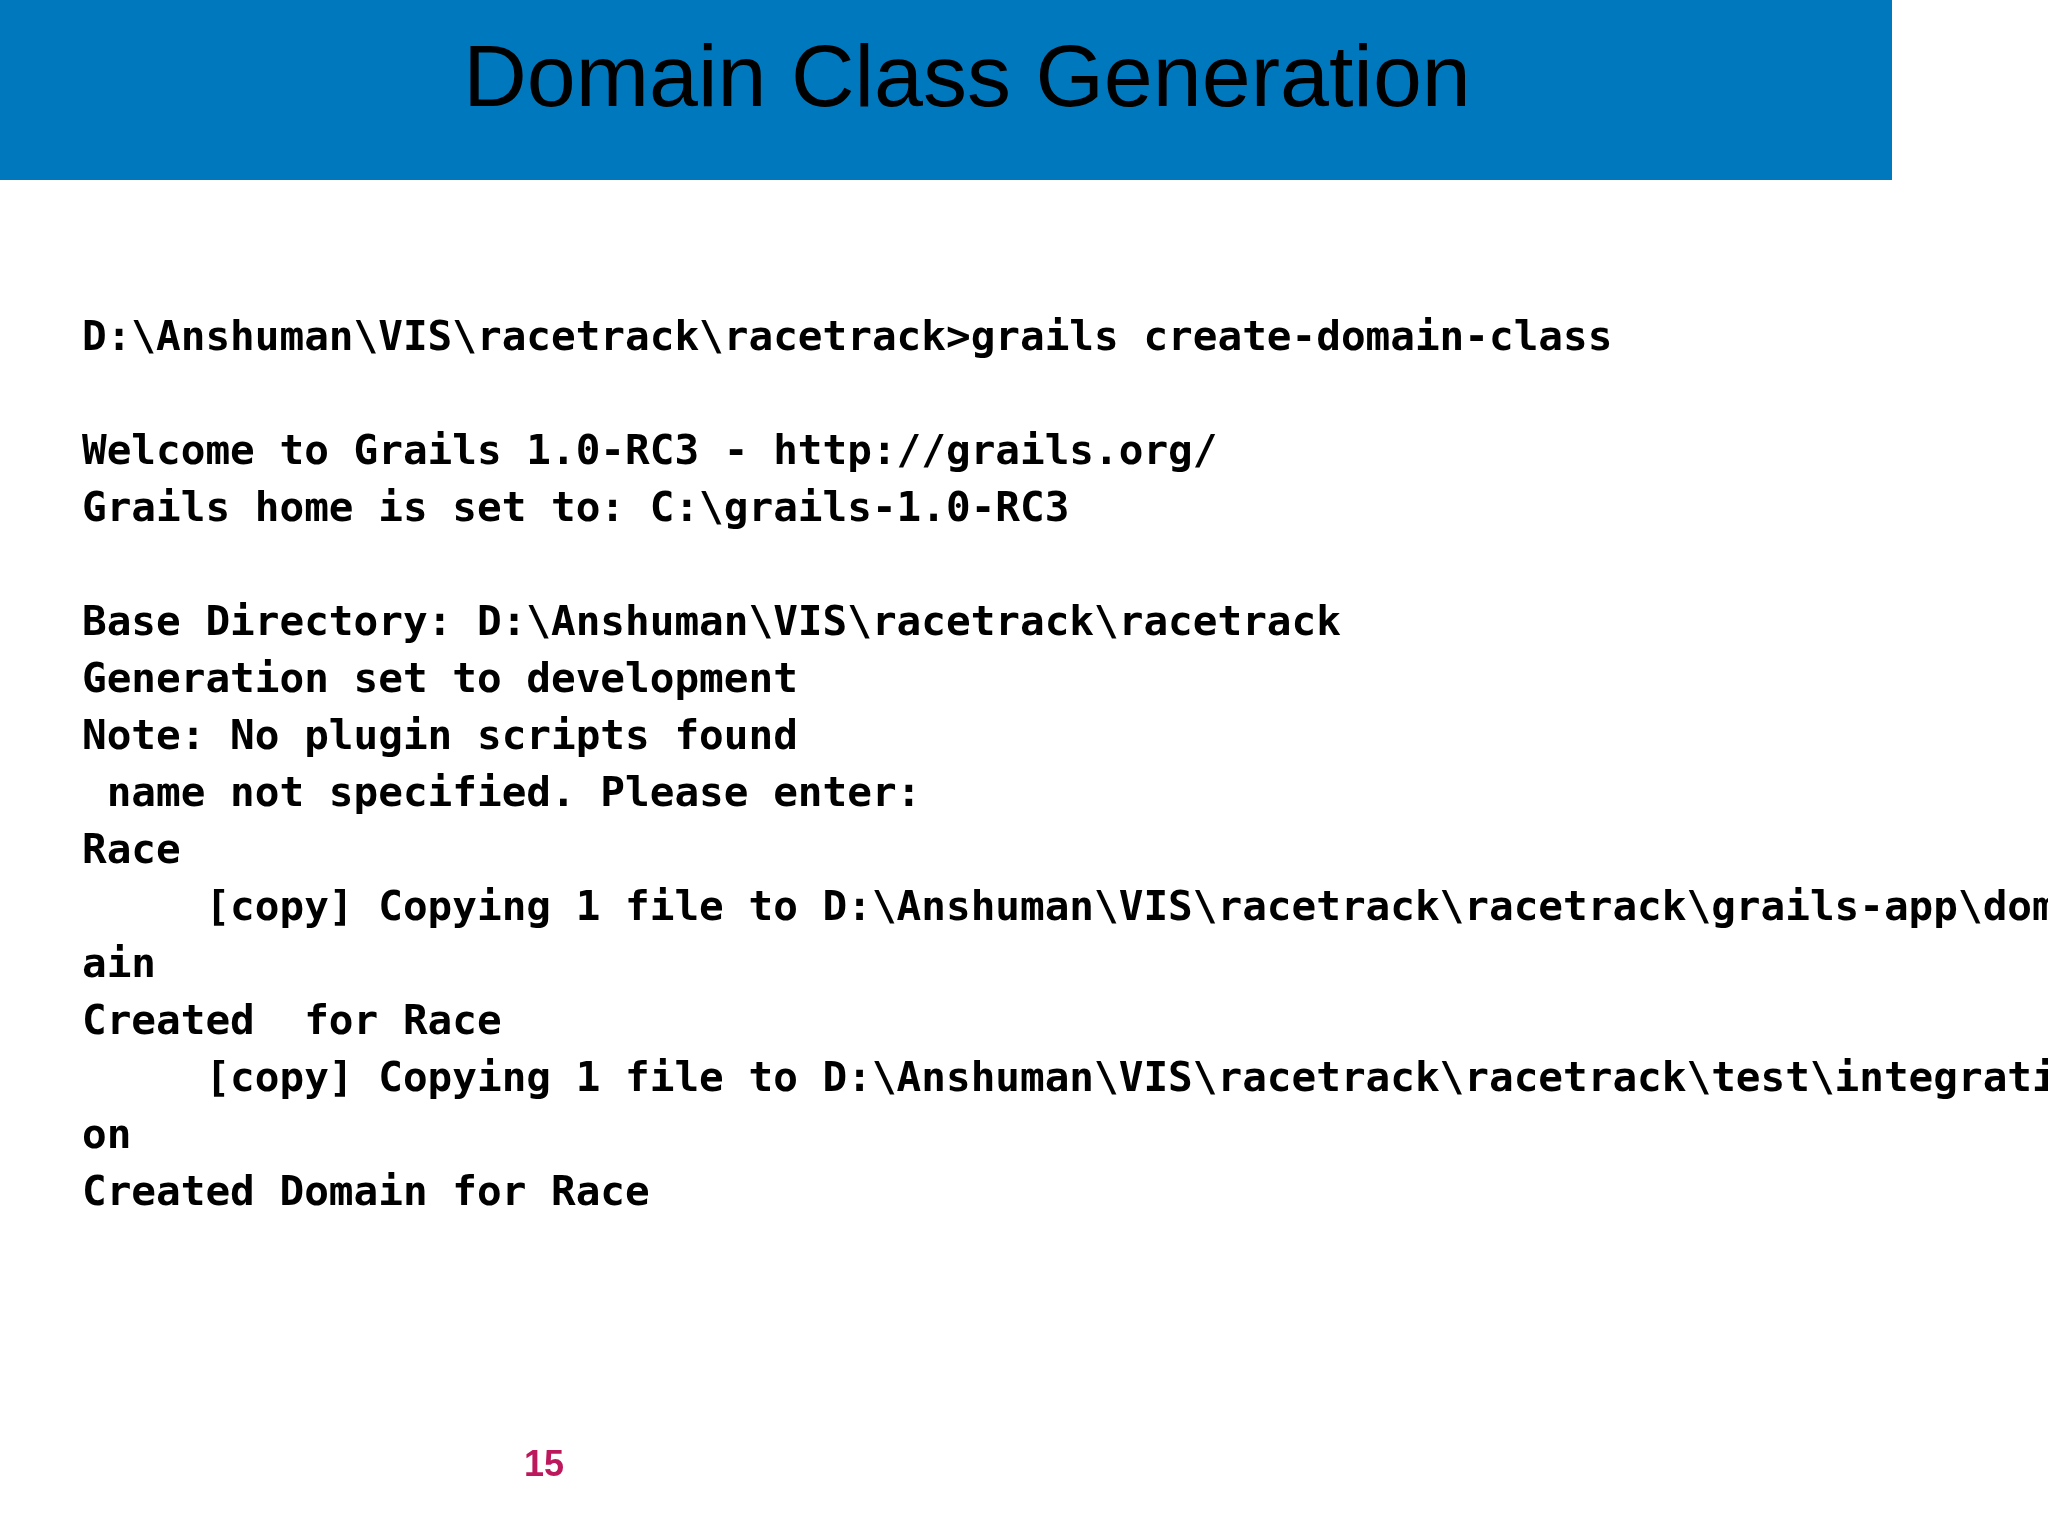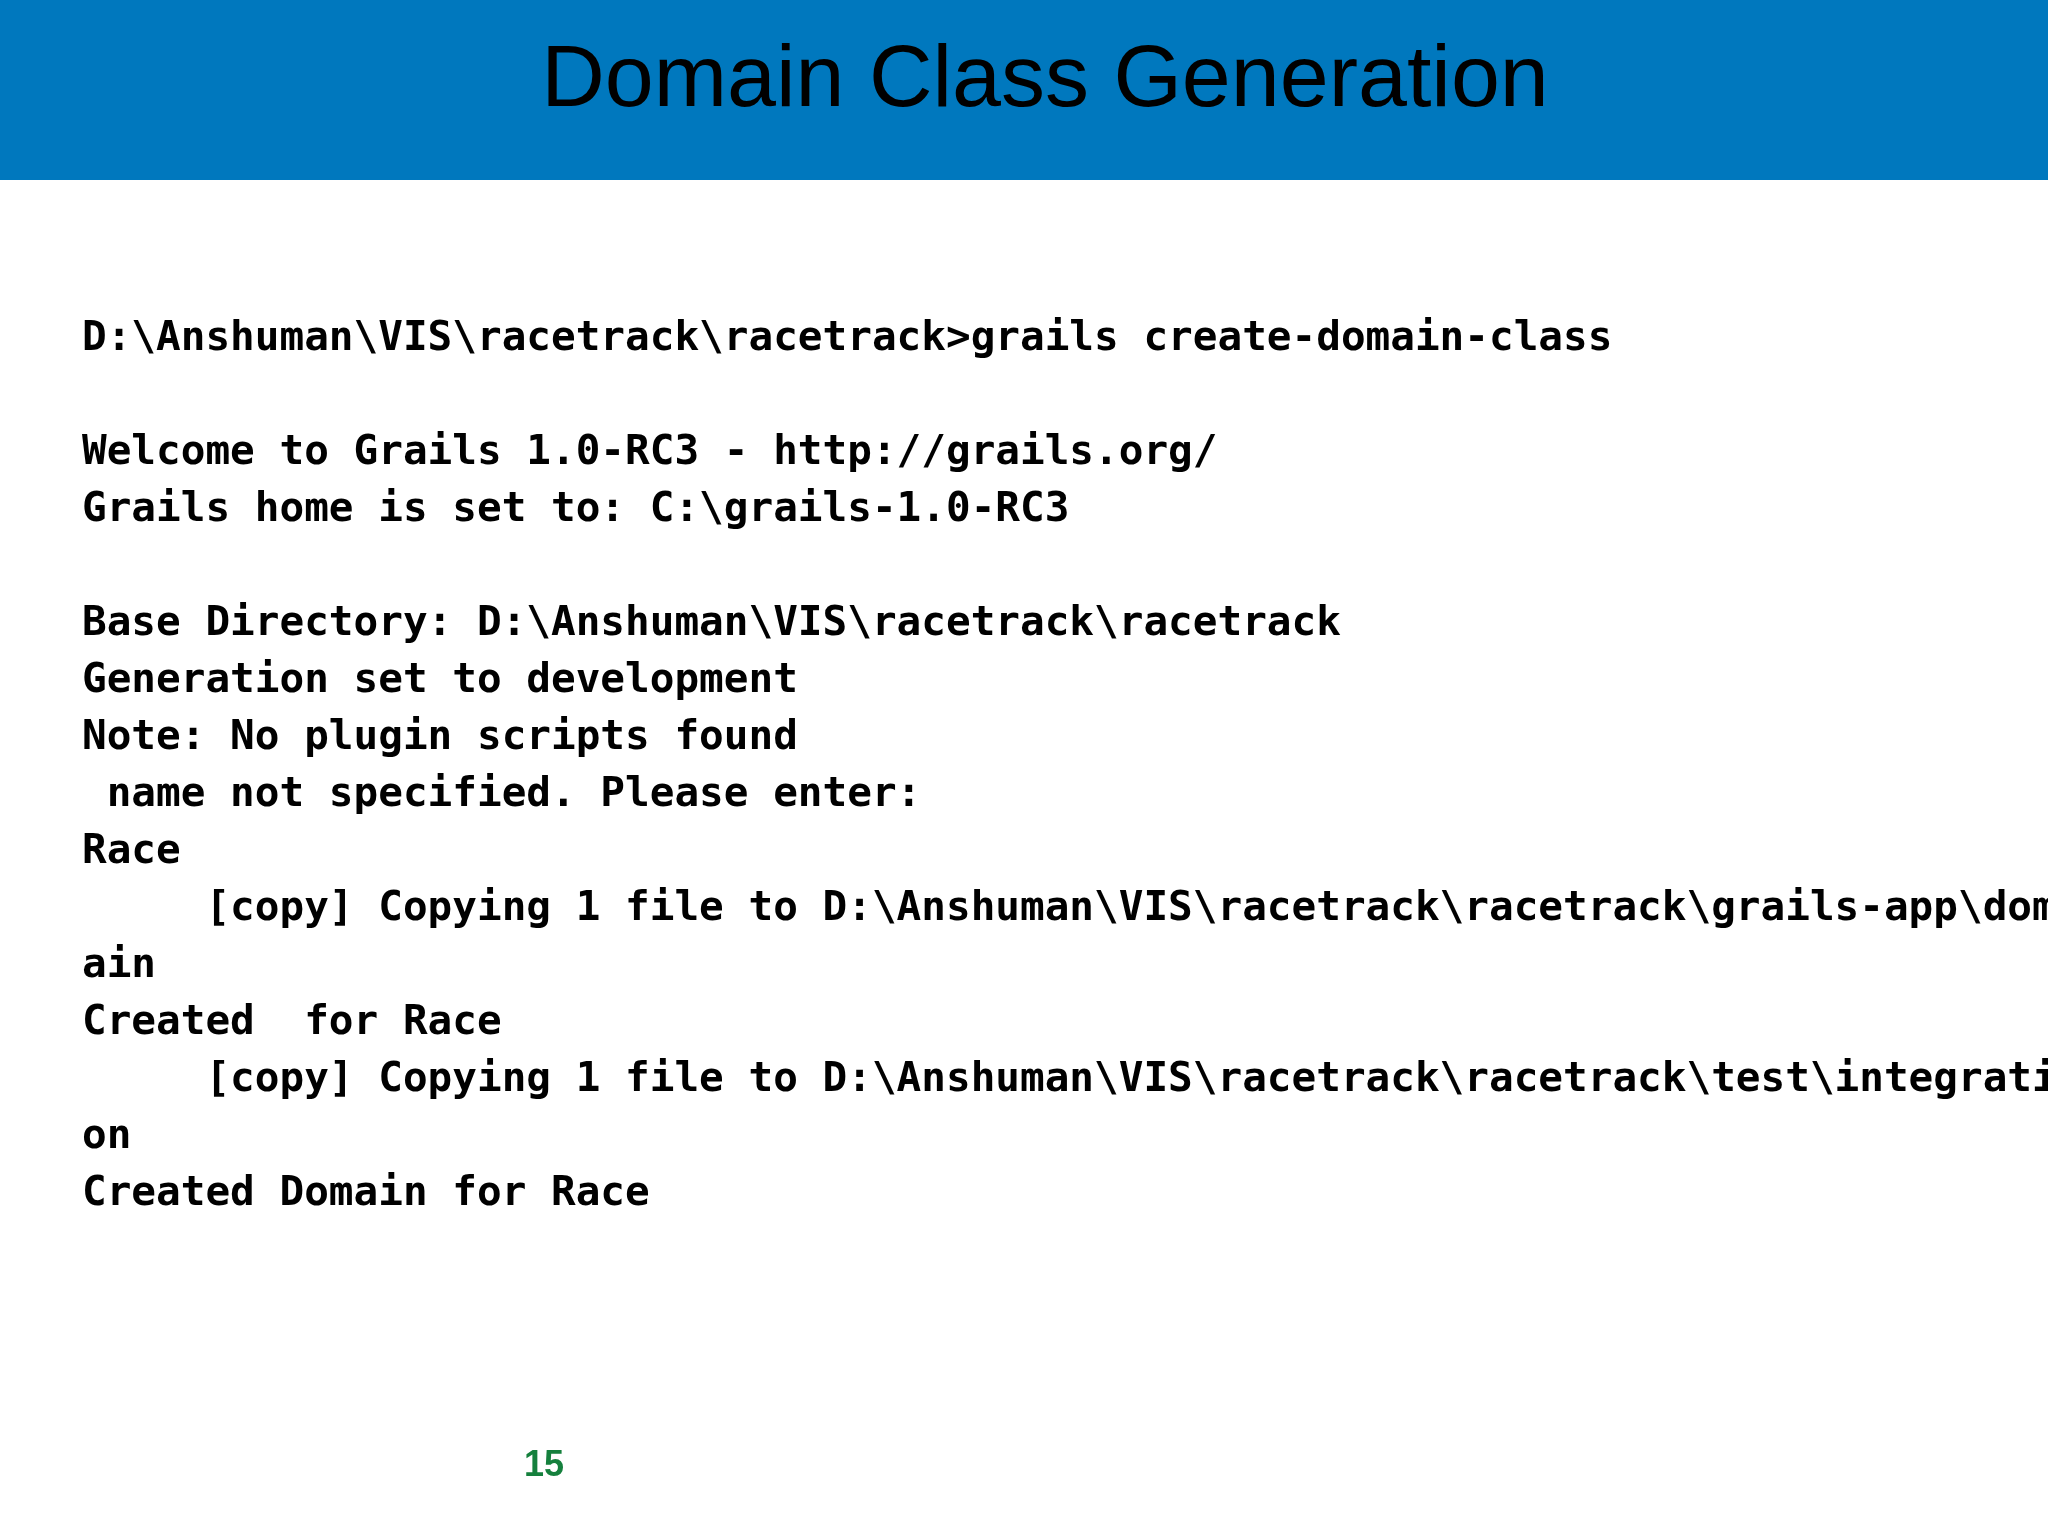--- a/index.html
+++ b/index.html
@@ -10,21 +10,21 @@
     position: relative;
     width: 2048px;
     height: 1536px;
     background: #ffffff;
     overflow: hidden;
   }
 
   .title-bar {
     position: absolute;
     top: 0; left: 0;
-    width: 2048px;
+    width: 1892px;
     height: 180px;
     background: #0078be;
     display: flex;
     align-items: center;
     justify-content: center;
     padding-left: 42px;
   }
 
   .title-bar h1 {
     position: relative;
@@ -56,21 +56,21 @@
     margin-left: 37px;
   }
 
   .page-number {
     position: absolute;
     left: 524px;
     top: 1443px;
     font-family: "Liberation Sans", sans-serif;
     font-weight: bold;
     font-size: 36px;
-    color: #15803d;
+    color: #be185d;
   }
 </style>
 </head>
 <body>
 
 <div class="slide">
 
   <header class="title-bar">
     <h1>Domain Class Generation</h1>
   </header>

